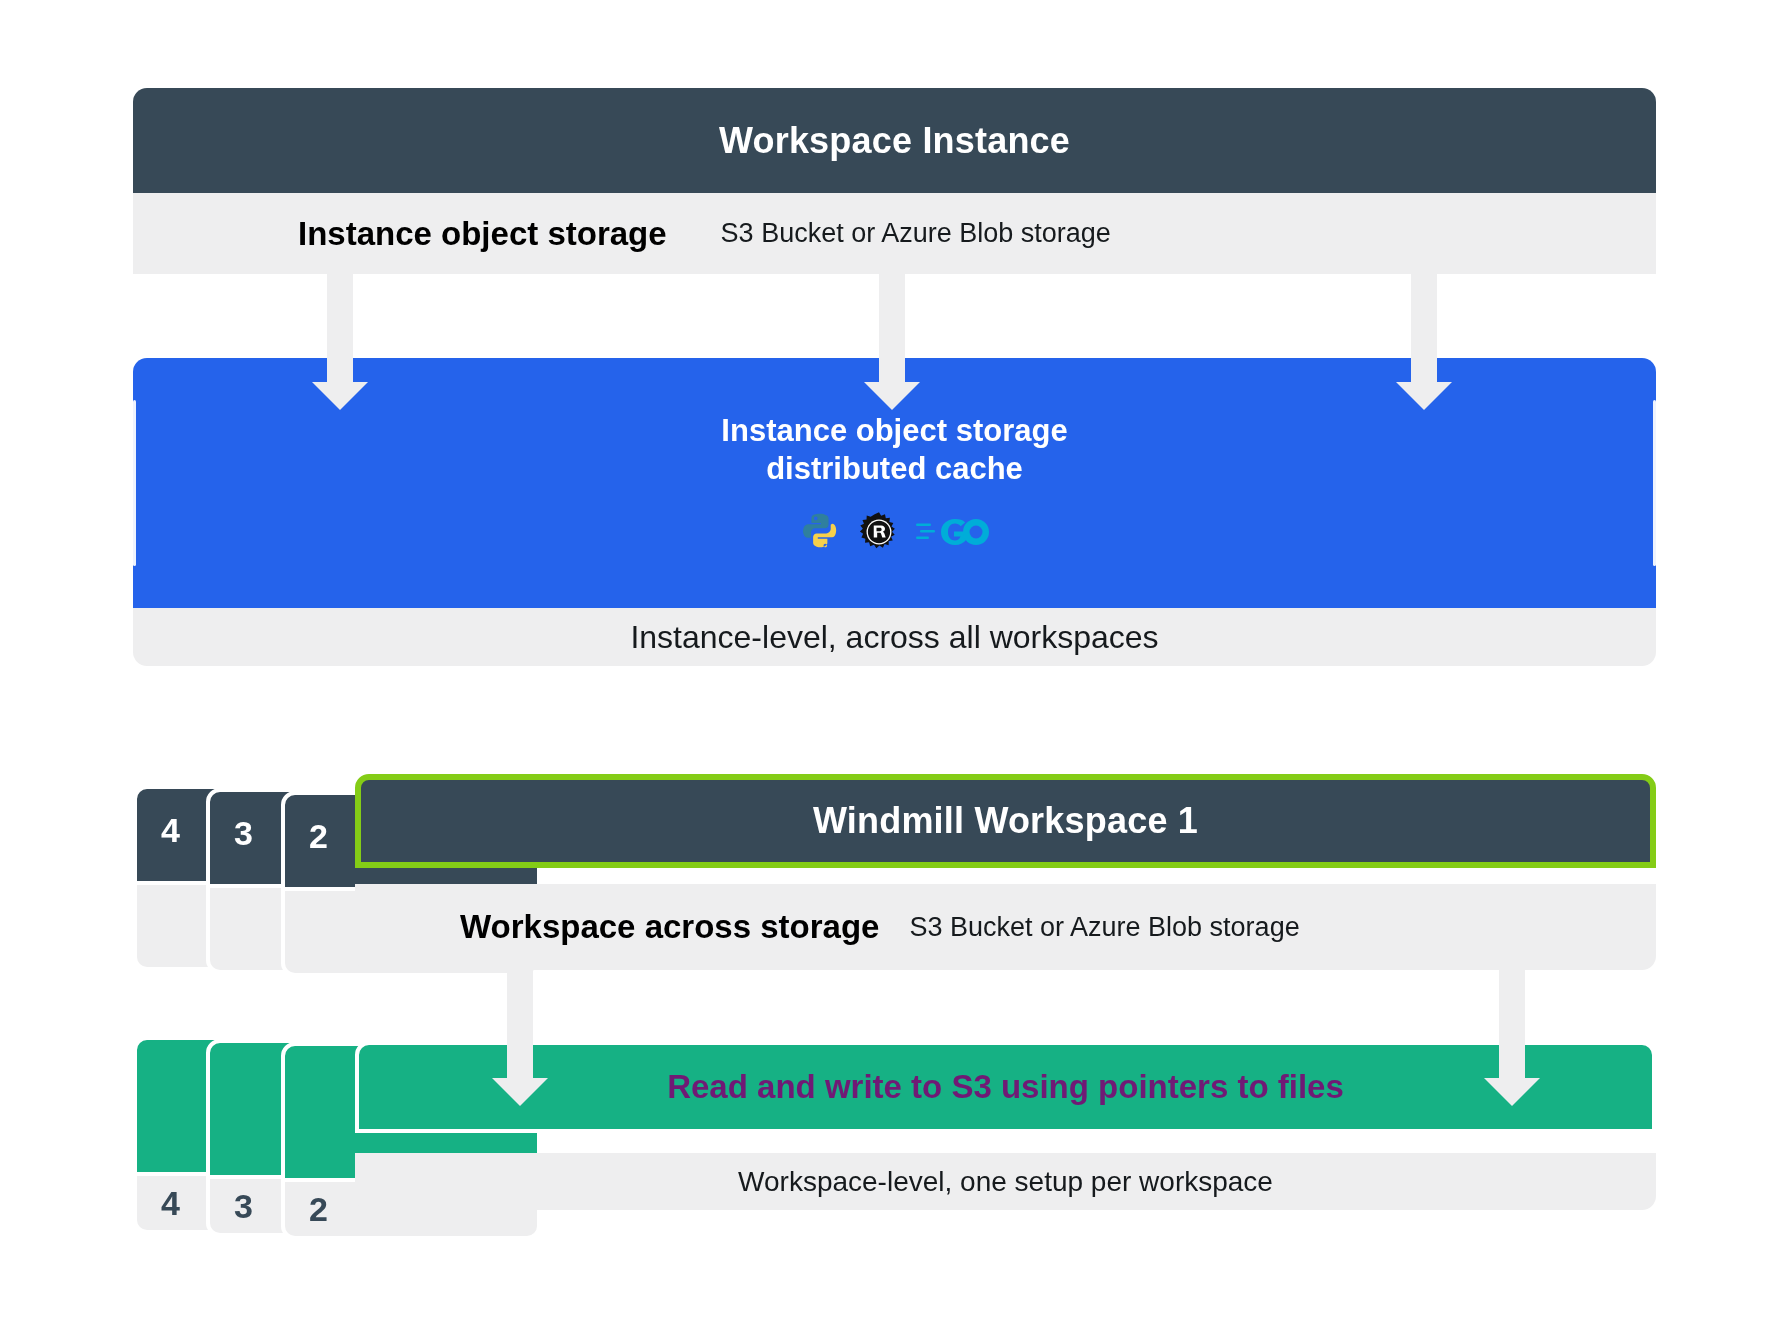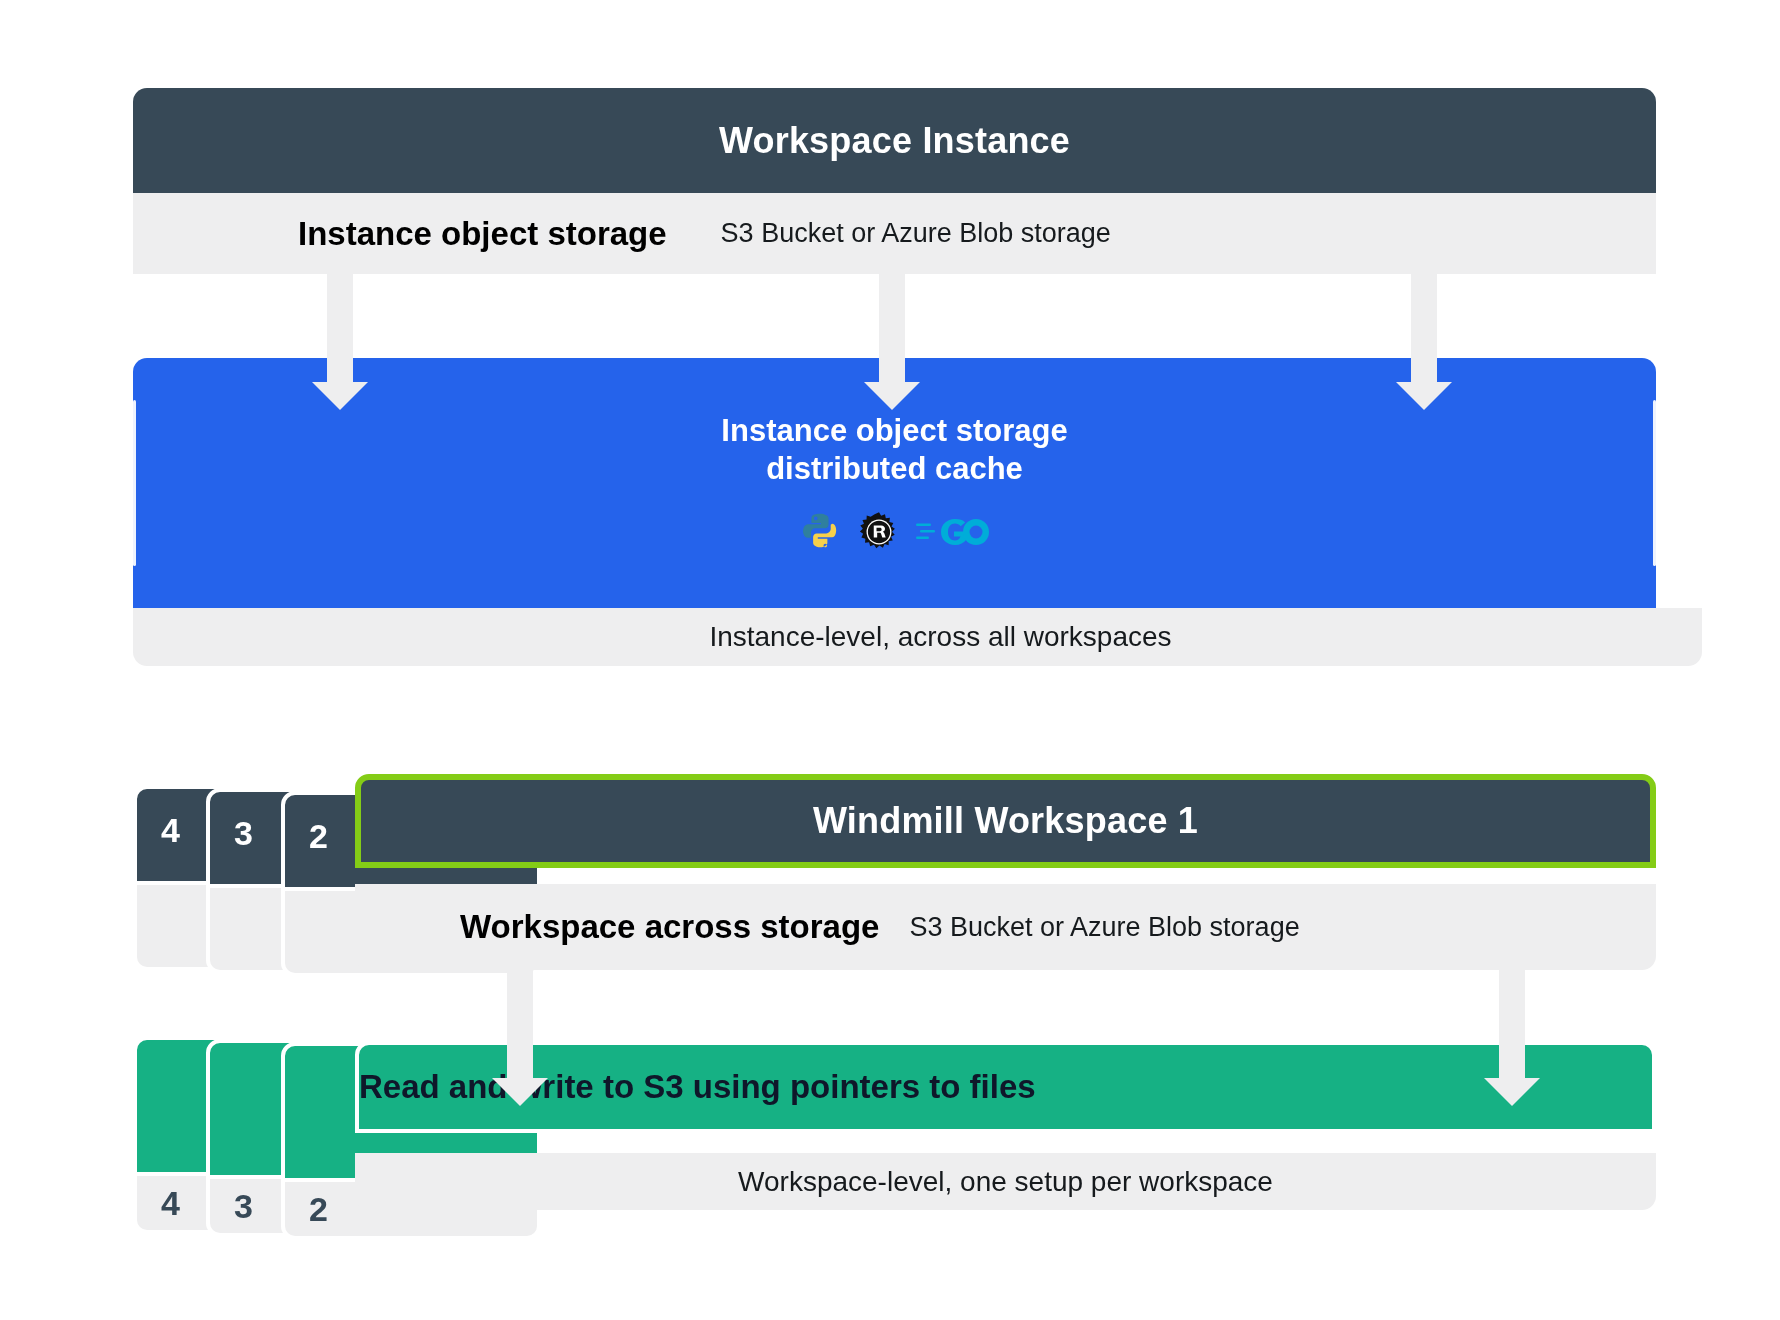--- a/index.html
+++ b/index.html
@@ -58,21 +58,21 @@
     color:#ffffff;text-align:center;padding:0 10px;box-sizing:border-box;
     position:relative;
   }
   .blue-col .t{font-size:31px;font-weight:bold;line-height:1.22;}
   .divider{width:3px;background:rgba(255,255,255,.92);margin:42px 0;border-radius:2px;}
   .lang-row{display:flex;align-items:center;gap:16px;margin-top:22px;height:44px;}
   .lang-row svg{display:block;}
 
   #instance-footnote{
     position:absolute;left:133px;top:608px;width:1523px;height:58px;
-    justify-content:center;font-size:28px;color:#161a1d;padding-left:46px;
+    justify-content:center;font-size:32px;color:#161a1d;
   }
 
   
   
   .stack-card{
     position:absolute;border-radius:14px 14px 0 0;
     background:#374957;border:4px solid #ffffff;box-sizing:border-box;
     color:#ffffff;font-size:34px;font-weight:bold;
     display:flex;align-items:flex-start;justify-content:flex-start;
     padding:22px 0 0 24px;box-sizing:border-box;
@@ -103,22 +103,22 @@
     position:absolute;background:#eeeeef;border-radius:0 0 14px 14px;
     border:4px solid #ffffff;border-top:none;box-sizing:border-box;
     color:#374957;font-size:34px;font-weight:bold;
     display:flex;align-items:center;justify-content:flex-start;
     padding-left:24px;
   }
   #green-main{
     position:absolute;left:355px;top:1041px;width:1301px;height:92px;
     background:#16b184;border:4px solid #ffffff;box-sizing:border-box;
     border-radius:14px 14px 0 0;
-    display:flex;align-items:center;justify-content:flex-start;
-    color:#0f172a;font-size:33px;font-weight:bold;z-index:6;
+    display:flex;align-items:center;justify-content:center;
+    color:#701a75;font-size:33px;font-weight:bold;z-index:6;
   }
   #green-footnote{
     position:absolute;left:355px;top:1133px;width:1301px;height:57px;
     justify-content:center;font-size:28px;color:#161a1d;
     border-radius:0 0 14px 14px;z-index:6;margin-top:20px;
   }
 </style>
 </head>
 <body>
 

